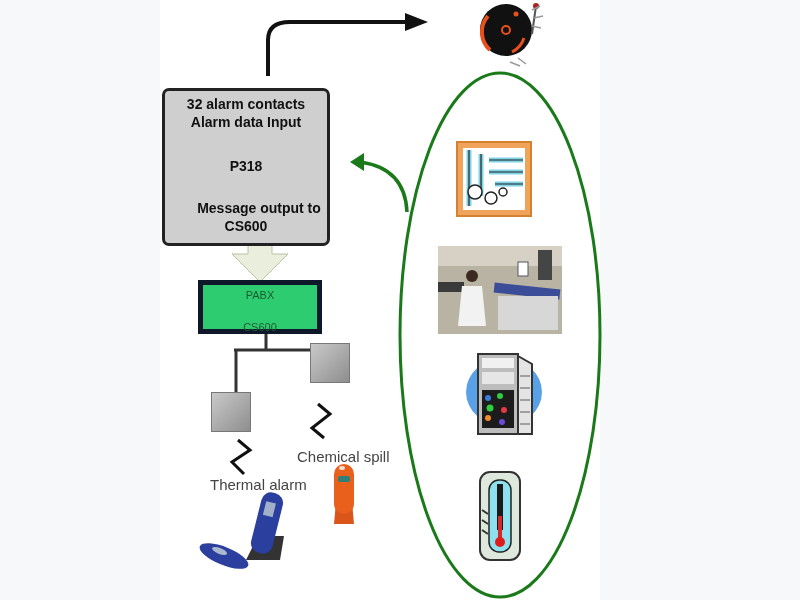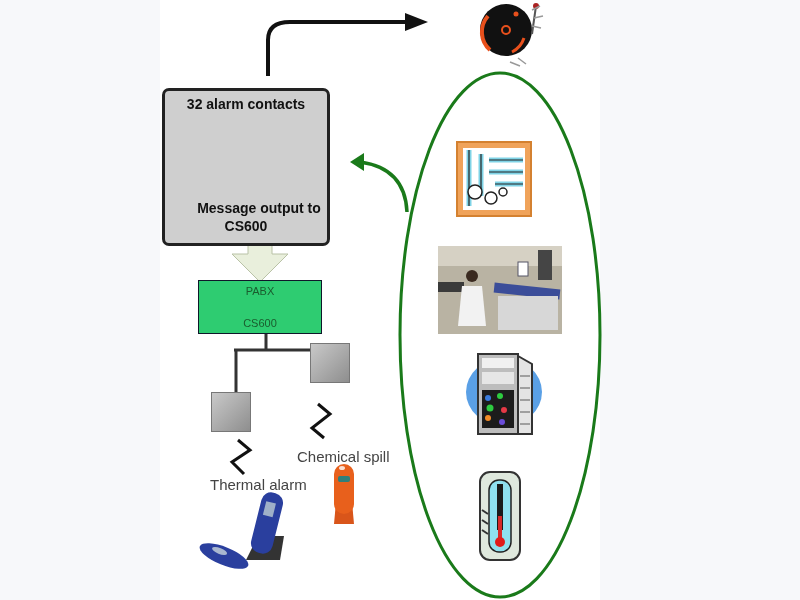--- a/index.html
+++ b/index.html
@@ -20,21 +20,21 @@
     text-align:center; font-weight:bold; font-size:14px; color:#111;
     line-height:18px;
   }
   .p318-box .l1 { position:absolute; left:0; right:0; top:4px; }
   .p318-box .l2 { position:absolute; left:0; right:0; top:22px; }
   .p318-box .l3 { position:absolute; left:0; right:0; top:66px; }
   .p318-box .l4 { position:absolute; left:0; right:0; top:108px;margin-left:26px; }
   .p318-box .l5 { position:absolute; left:0; right:0; top:126px; }
   .pabx-box {
     position:absolute; left:198px; top:280px; width:124px; height:54px;
-    background:#2ecc71; border:1px solid #0f172a; box-sizing:border-box;
+    background:#2ecc71; border:5px solid #0f172a; box-sizing:border-box;
     text-align:center; font-size:11px; color:#1a5c2e;
   }
   .pabx-box .t1 { position:absolute; left:0; right:0; top:4px; }
   .pabx-box .t2 { position:absolute; left:0; right:0; top:36px; }
   .base-station {
     position:absolute; width:40px; height:40px;
     background:linear-gradient(135deg,#c9c9c9,#8e8e8e);
     border:1px solid #777; box-sizing:border-box;
   }
   .label-small { position:absolute; font-size:15px; color:#444; white-space:nowrap; }
@@ -57,20 +57,22 @@
   <polygon points="248,236 272,236 272,254 288,254 260,282 232,254 248,254" fill="#e9efdc" stroke="#b9c2a6" stroke-width="1"></polygon>
 
   <path d="M266,334 L266,350 M234,350 L310,350 M236,350 L236,392" fill="none" stroke="#333" stroke-width="3"></path>
 
   <polyline points="238,440 250,450 232,462 244,474" fill="none" stroke="#111" stroke-width="3"></polyline>
   <polyline points="318,404 330,414 312,428 324,438" fill="none" stroke="#111" stroke-width="3"></polyline>
 </svg>
 
 <div class="p318-box">
   <div class="l1">32 alarm contacts</div>
+  <div class="l2">Alarm data Input</div>
+  <div class="l3">P318</div>
   <div class="l4">Message output to</div>
   <div class="l5">CS600</div>
 </div>
 
 <div class="pabx-box">
   <div class="t1">PABX</div>
   <div class="t2">CS600</div>
 </div>
 
 <div class="base-station" style="left:310px;top:343px;"></div>

